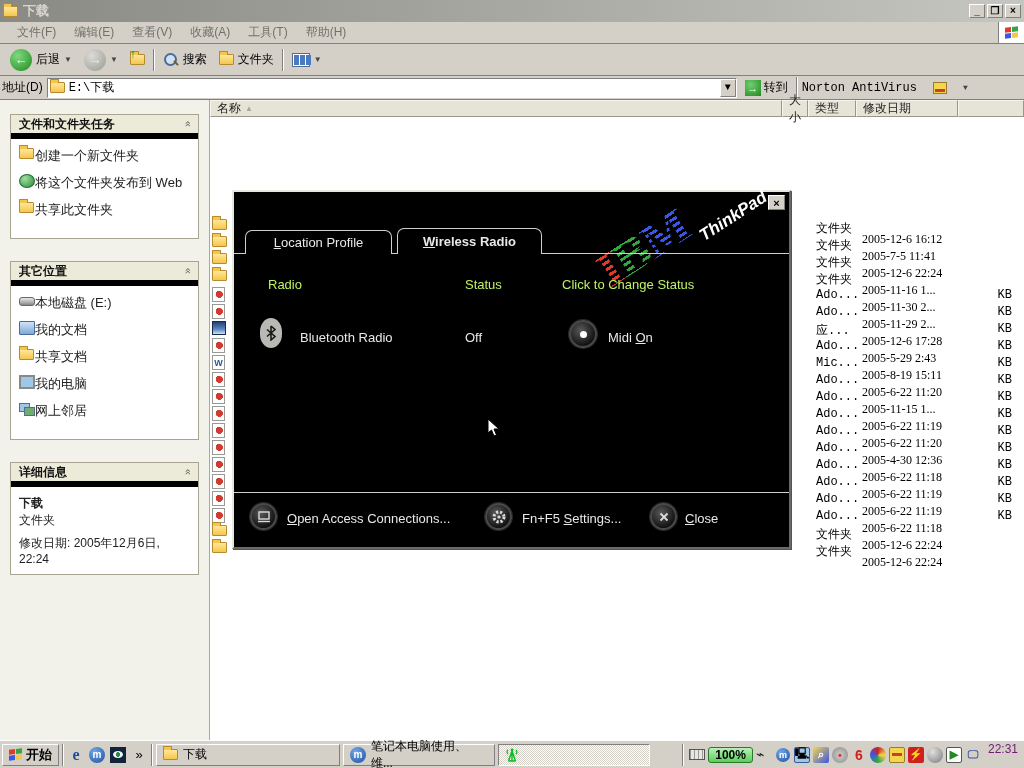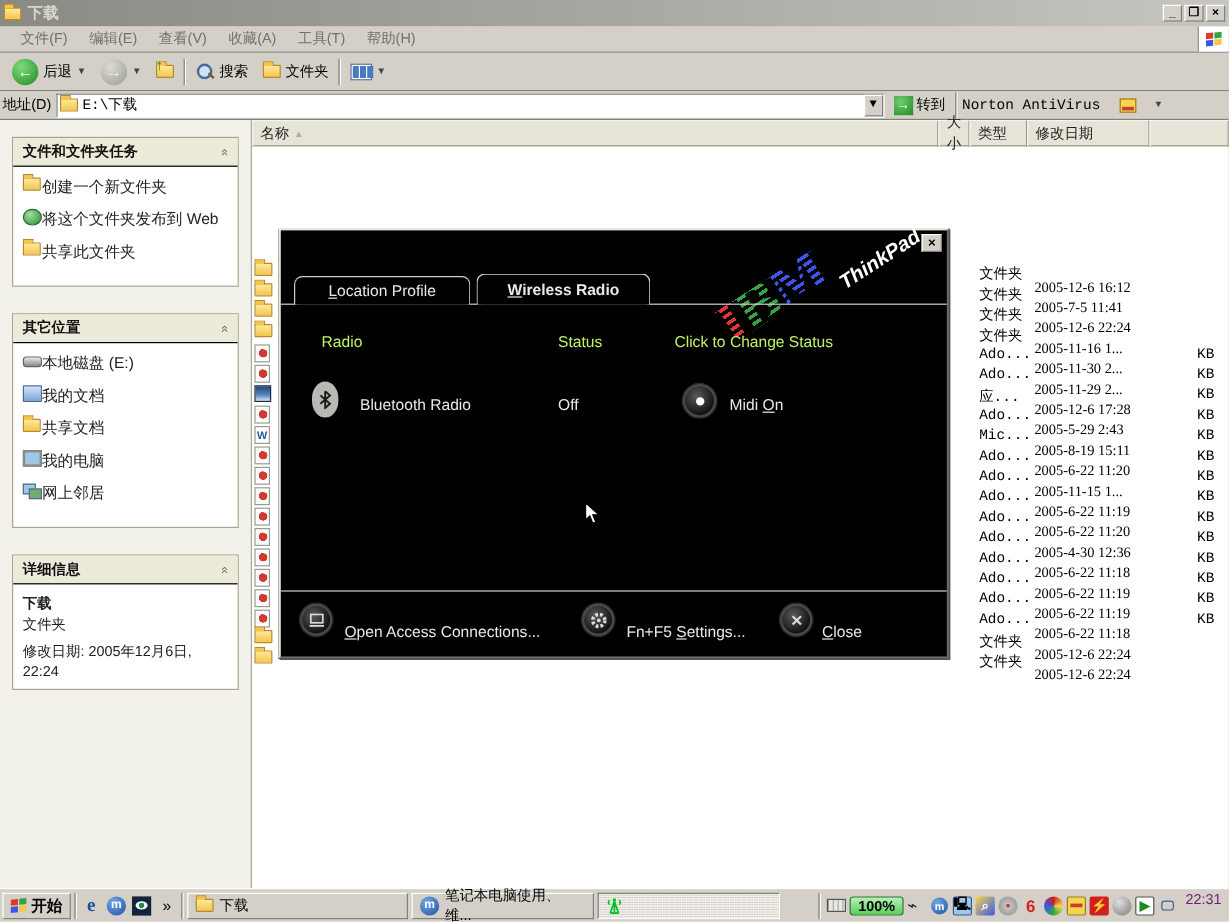--- a/index.html
+++ b/index.html
@@ -66,38 +66,38 @@
     color:#fff; font-weight:bold; font-size:11px; display:flex; align-items:center; justify-content:center; }
   #norton { display:flex; align-items:center; gap:16px; font-family:"Liberation Mono", monospace; font-size:12px; }
   .norton-ico { width:14px; height:12px; background:#f4d64d; border:1px solid #9a7a2c; position:relative; }
   .norton-ico::after { content:""; position:absolute; left:1px; bottom:1px; width:10px; height:3px; background:#d03a2f; }
 
   
   #sidebar { position:absolute; left:0; top:100px; width:210px; height:640px; background:#f2f1ea;
     border-right:1px solid #aca899; padding:14px 10px; }
   .panel { background:#fff; border:1px solid #a9a491; margin-bottom:22px; }
   .panel-h { height:24px; background:#ecead e0; background:#ecead8; display:flex; align-items:center;
-    justify-content:space-between; padding:0 8px; border-bottom:1px solid #000000; }
+    justify-content:space-between; padding:0 8px; border-bottom:6px solid #000000; }
   .panel-h b { font-size:12px; color:#111; }
   .chev { font-size:11px; color:#666; transform:rotate(-90deg); display:inline-block; }
   .panel-body { padding:8px 6px 10px 8px; }
   .task { display:flex; align-items:flex-start; gap:0; font-size:13px; color:#222; margin-bottom:9px; }
   .sico { width:16px; height:14px; flex:0 0 16px; position:relative; }
   .globe { border-radius:50%; background:radial-gradient(circle at 35% 30%,#9fe09f,#2a8a3a); border:1px solid #1f6a2f; }
   .disk { height:9px; margin-top:3px; background:linear-gradient(#e8e8e8,#8a8a8a); border:1px solid #666; border-radius:3px; }
   .docs { background:linear-gradient(#cfe3f7,#7fa8d7); border:1px solid #4a6a9a; border-radius:1px; }
   .pc-ico { border:2px solid #8a8a84; background:#9fc7e8; }
   .net-ico::before, .net-ico::after { content:""; position:absolute; width:9px; height:7px; background:#9fc7e8; border:1px solid #5a6a8a; }
   .net-ico::before { left:0; top:1px; } .net-ico::after { right:0; bottom:0; background:#6fae6f; }
   #details-body { font-size:12px; color:#222; padding:8px; }
   #details-body .nm { font-weight:bold; }
 
   
   #filelist { position:absolute; left:210px; top:100px; width:814px; height:640px; background:#fff; }
-  #lheader { position:absolute; left:0; top:0; width:814px; height:22px; display:flex; }
+  #lheader { position:absolute; left:0; top:0; width:814px; height:17px; display:flex; }
   .hcell { background:#e6e3d7; border:1px solid; border-color:#f6f4ee #9a978a #9a978a #f6f4ee;
     font-size:12px; color:#222; padding:0 6px; display:flex; align-items:center; gap:4px; }
   .sort-arrow { font-size:8px; color:#aca899; }
   .frow { position:absolute; left:0; height:17px; width:814px; font-family:"Liberation Mono", monospace; font-size:12px; color:#000; }
   .fic { position:absolute; left:2px; top:1px; }
   .fname { position:absolute; left:22px; top:2px; }
   .fsize { position:absolute; left:702px; width:100px; top:2px; text-align:right; }
   .ftype2 { position:absolute; left:606px; top:2px; }
   .fdate { position:absolute; left:652px; top:14px;font-family:Liberation Serif, serif; }
   .pdficon { display:inline-block; width:13px; height:15px; background:#fff; border:1px solid #9a9a94; position:relative; }
@@ -126,21 +126,21 @@
     border-radius:50%/46%; display:flex; align-items:center; justify-content:center; }
   #bt-name { position:absolute; left:66px; top:138px; font-size:13px; }
   #bt-status { position:absolute; left:231px; top:138px; font-size:13px; }
   .round-btn { border-radius:50%; background:radial-gradient(circle at 40% 35%,#5a5a5a,#141414 70%);
     border:2px solid #4a4a4a; box-shadow:0 0 0 1px #2a2a2a; display:flex; align-items:center; justify-content:center; }
   #turnon-btn { position:absolute; left:335px; top:128px; width:28px; height:28px; }
   #turnon-btn i { width:7px; height:7px; border-radius:50%; background:#fff; }
   #turnon-lbl { position:absolute; left:374px; top:138px; font-size:13px; }
   #dlg-sep { position:absolute; left:0; top:300px; width:555px; height:1px; background:#cfcfcf; }
   .foot-btn { position:absolute; top:311px; width:27px; height:27px; }
-  .foot-lbl { position:absolute; top:319px; font-size:13px;margin-top:8px; }
+  .foot-lbl { position:absolute; top:319px; font-size:13px; }
   #fb1 { left:16px; } #fl1 { left:53px; }
   #fb2 { left:251px; } #fl2 { left:288px; }
   #fb3 { left:416px; } #fl3 { left:451px; }
 
   
   #ibm { position:absolute; left:360px; top:2px; width:190px; height:76px; transform:rotate(-33deg); transform-origin:55% 50%; }
   #ibm-letters { position:relative; font-family:"DejaVu Serif", serif; font-weight:bold; font-size:44px;
     letter-spacing:-3px; line-height:44px; width:120px; }
   #ibm-letters .li { color:#e03a2f; } #ibm-letters .lb { color:#35a542; } #ibm-letters .lm { color:#3a57e8; }
   #ibm-stripes { position:absolute; inset:0; background:repeating-linear-gradient(to bottom, transparent 0 3px, #000 3px 6px); }

